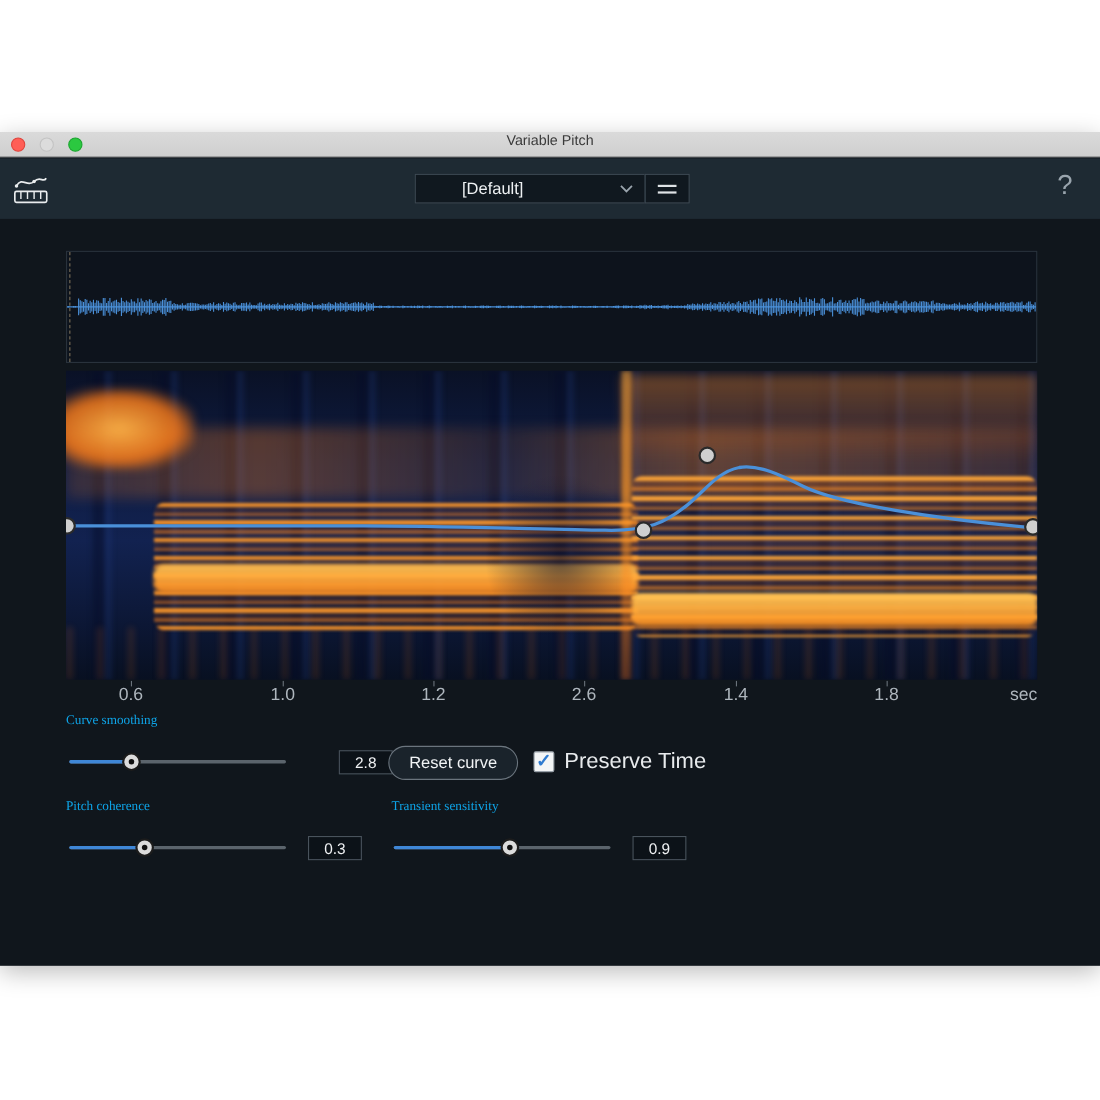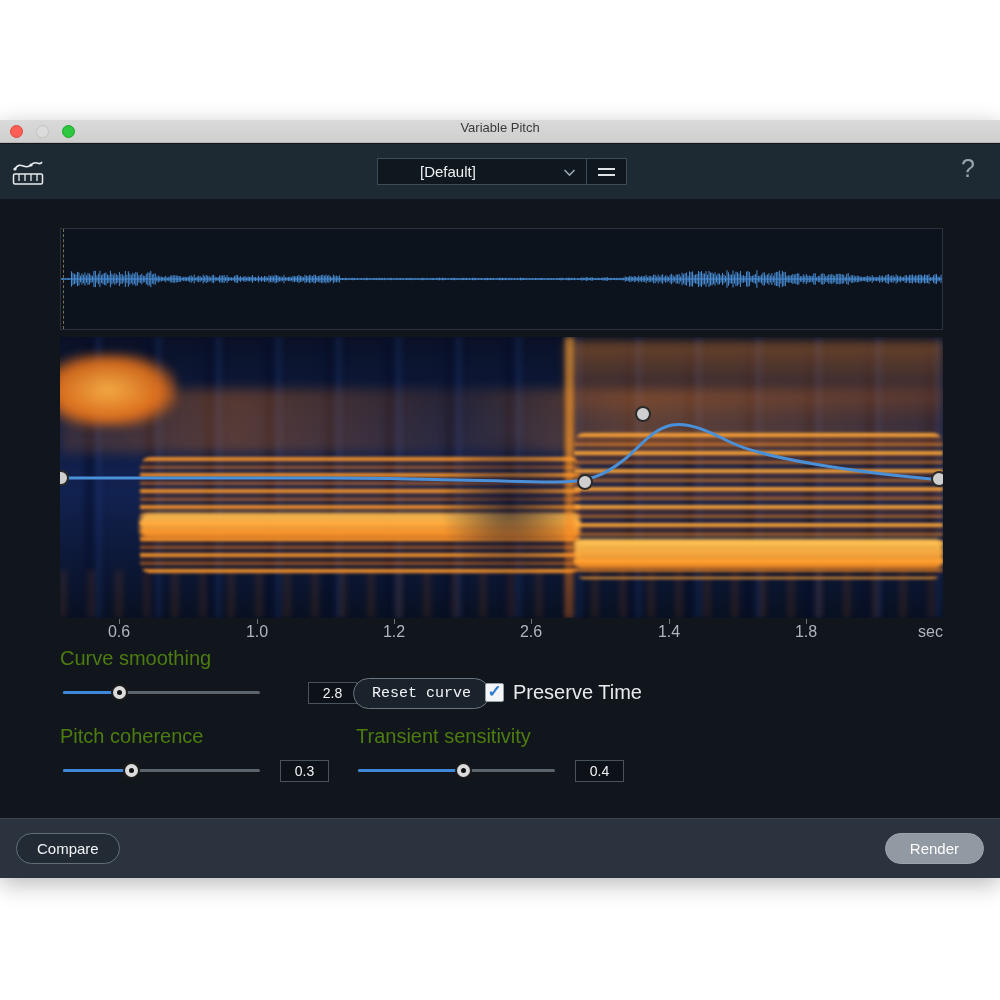--- a/index.html
+++ b/index.html
@@ -98,21 +98,21 @@
   .curve-svg { position:absolute; inset:0; width:100%; height:100%; z-index:5; }
 
   
   .time-axis { position:absolute; left:60px; top:499px; width:883px; height:24px; }
   .time-axis .tick { position:absolute; top:0; width:1px; height:5px; background:#6a737b; }
   .time-axis .lbl { position:absolute; top:4px; transform:translateX(-50%);
     color:#aeb6bd; font-size:16px; }
   .time-axis .unit { position:absolute; right:0; top:4px; color:#aeb6bd; font-size:16px; }
 
   
-  .ctl-label { position:absolute; color:#4d7c0f; font-size:20px; }
+  .ctl-label { position:absolute; color:#0ea5e9; font-size:12px;font-family:Liberation Serif, serif; }
   .slider { position:absolute; height:18px; }
   .slider .track { position:absolute; left:0; right:0; top:7px; height:3px; background:#5b646c; border-radius:2px; }
   .slider .fill  { position:absolute; left:0; top:7px; height:3px; background:#3f87d7; border-radius:2px; }
   .slider .thumb { position:absolute; top:0; width:17px; height:17px; margin-left:-9px;
     background:#dcdcdc; border:2px solid #1c1c1c; border-radius:50%; }
   .slider .thumb::after { content:""; position:absolute; left:50%; top:50%; width:5px; height:5px;
     margin:-2.5px 0 0 -2.5px; background:#111; border-radius:50%; }
   .valbox { position:absolute; width:49px; height:22px; background:#0c1218; border:1px solid #49535c;
     color:#f0f2f4; font-size:14px; text-align:center; line-height:20px; }
   .btn-pill { position:absolute; height:31px; border-radius:16px; background:#1a232b;
@@ -223,21 +223,21 @@
   </div>
 
   <div class="ctl-label" style="left:60px; top:527px;">Curve smoothing</div>
   <div class="slider" style="left:63px; top:564px; width:197px;">
     <div class="track"></div>
     <div class="fill" style="width:29%"></div>
     <div class="thumb" style="left:29%"></div>
   </div>
   <div class="valbox" style="left:280px; top:562px;margin-left:28px;">2.8</div>
 
-  <div class="btn-pill" style="left:353px; top:558px;font-family:Liberation Mono, monospace;">Reset curve</div>
+  <div class="btn-pill" style="left:353px; top:558px;">Reset curve</div>
 
   <div class="chk-row" style="left:485px; top:561px;">
     <div class="chk-box">
       <span class="mark">✓</span>
     </div>
     <span class="chk-label">Preserve Time</span>
   </div>
 
   <div class="ctl-label" style="left:60px; top:605px;">Pitch coherence</div>
   <div class="slider" style="left:63px; top:642px; width:197px;">
@@ -246,20 +246,16 @@
     <div class="thumb" style="left:35%"></div>
   </div>
   <div class="valbox" style="left:280px; top:640px;">0.3</div>
 
   <div class="ctl-label" style="left:356px; top:605px;">Transient sensitivity</div>
   <div class="slider" style="left:358px; top:642px; width:197px;">
     <div class="track"></div>
     <div class="fill" style="width:54%"></div>
     <div class="thumb" style="left:54%"></div>
   </div>
-  <div class="valbox" style="left:575px; top:640px;">0.4</div>
-
-  <div class="footer">
-    <div class="compare">Compare</div>
-    <div class="render">Render</div>
-  </div>
+  <div class="valbox" style="left:575px; top:640px;">0.9</div>
+
 
 </div>
 
 </body></html>

